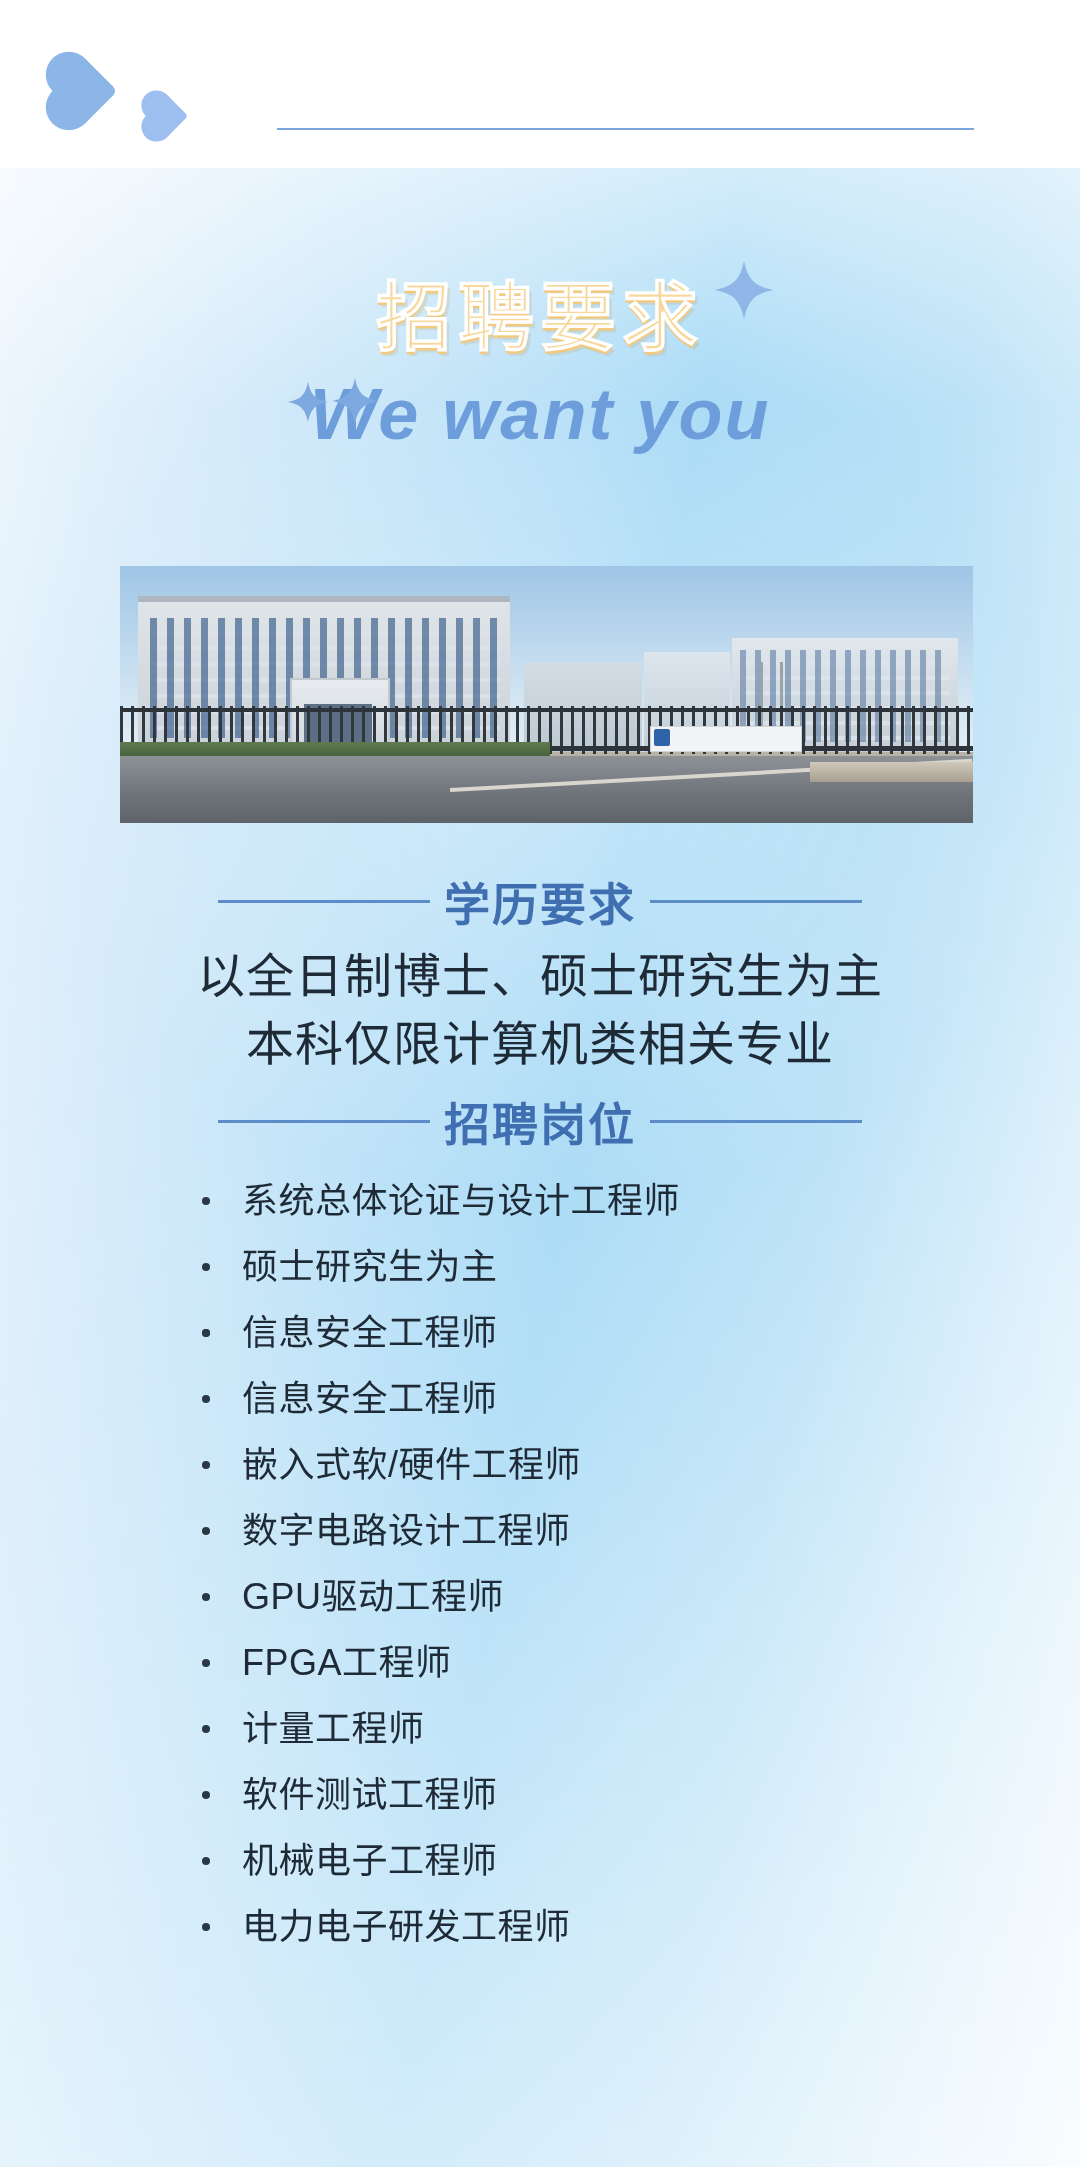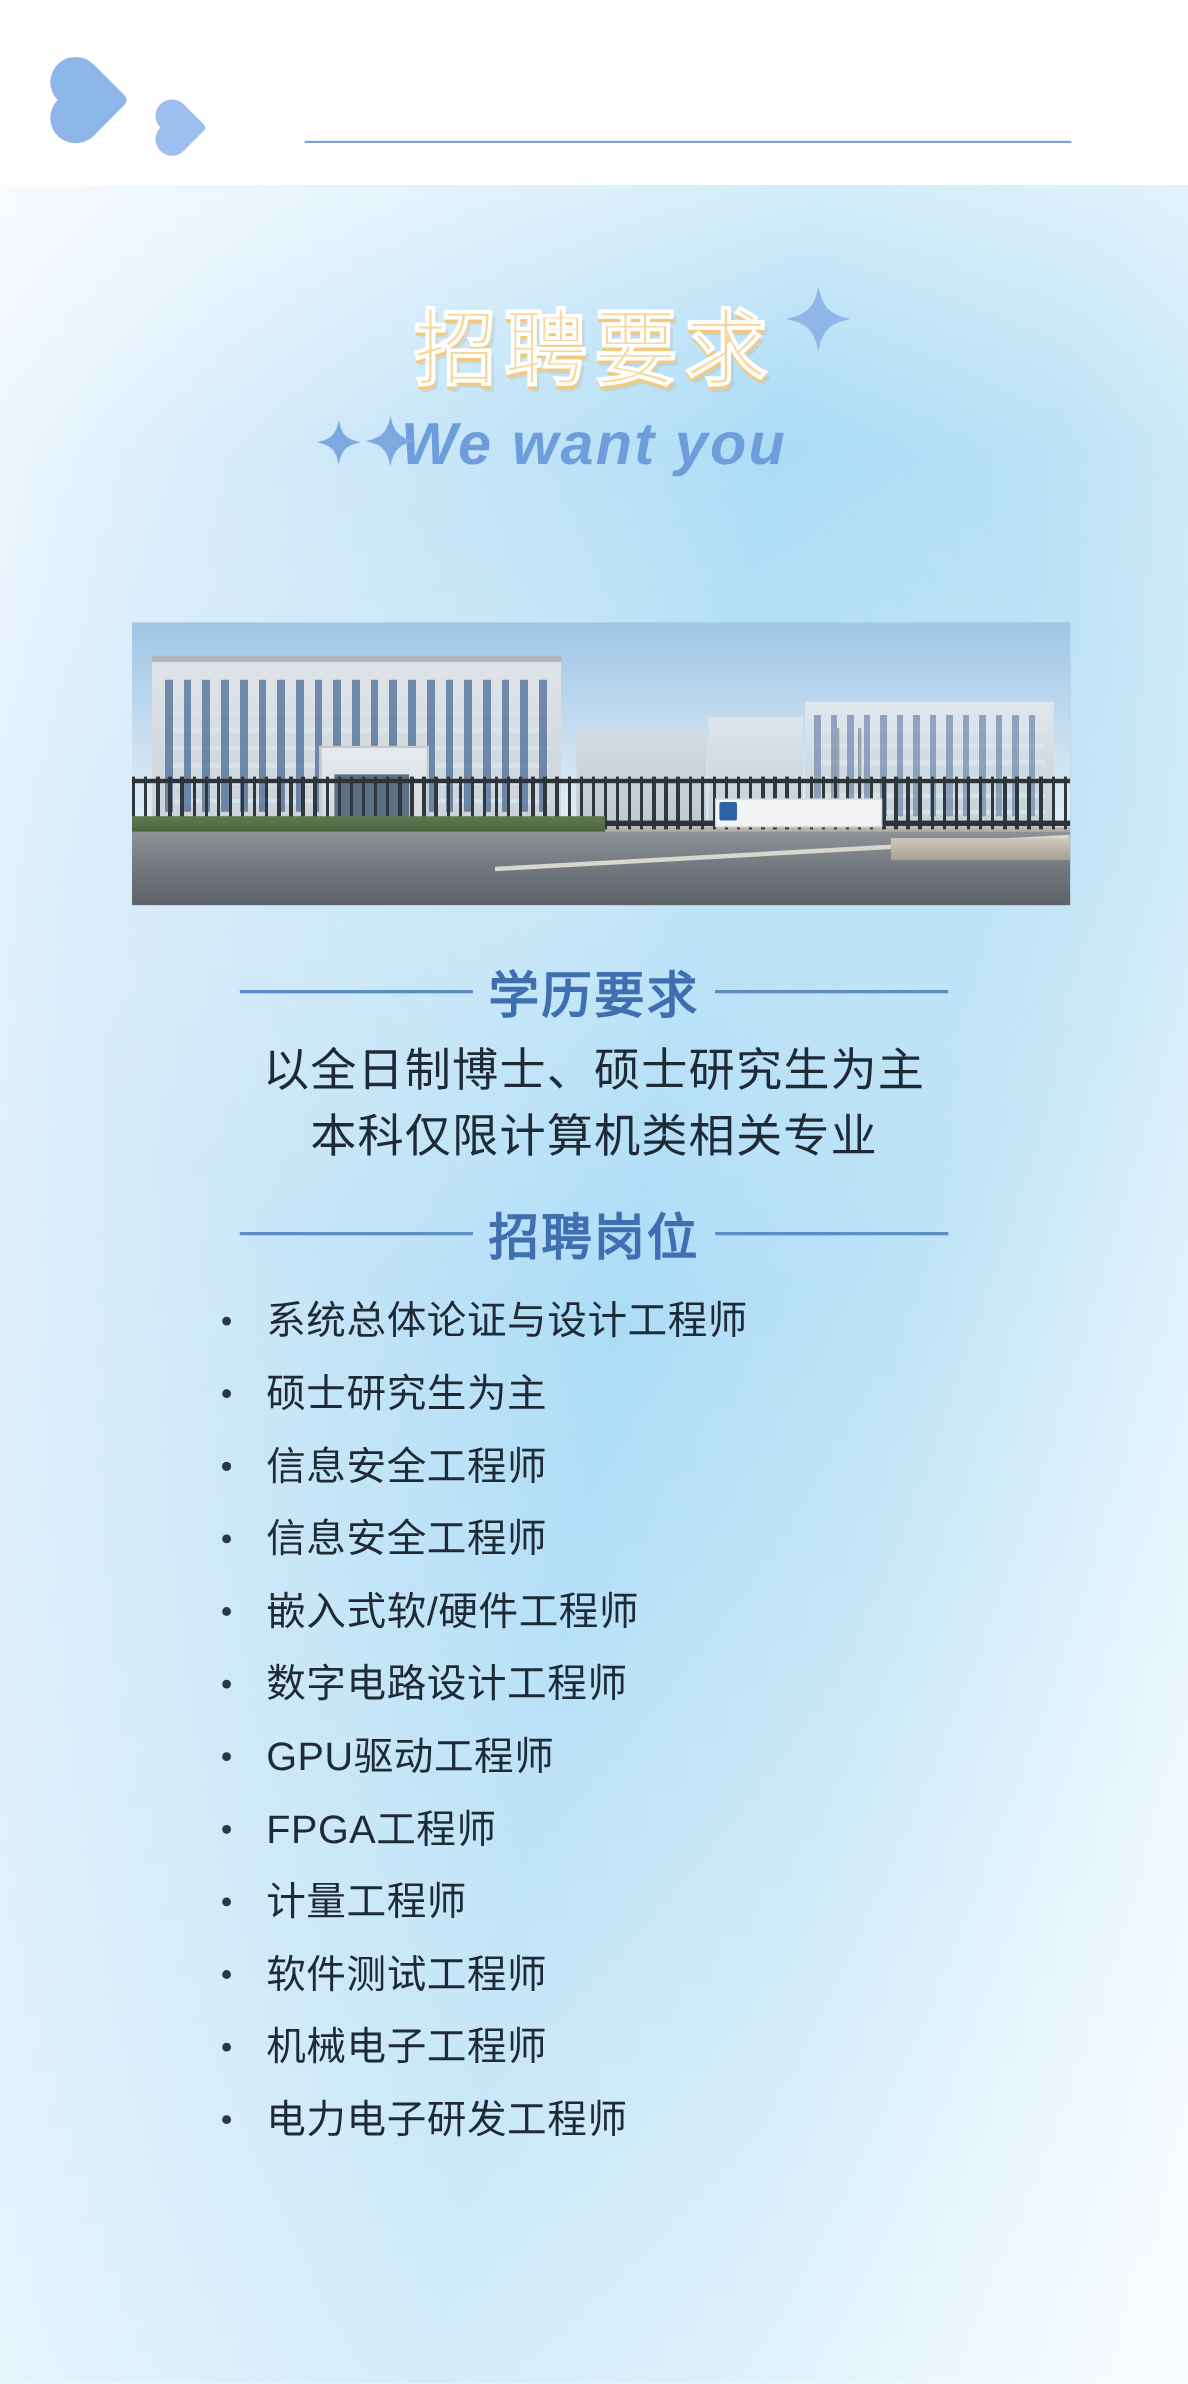--- a/index.html
+++ b/index.html
@@ -147,21 +147,21 @@
   }
   .title-en-wrap {
     position: absolute;
     left: 0;
     top: 205px;
     width: 1080px;
     text-align: center;
   }
   .title-en {
     display: inline-block;
-    font-size: 54px;
+    font-size: 72px;
     font-style: italic;
     font-weight: bold;
     color: #6e9ddb;
     letter-spacing: 2px;
   }
   .sparkle-2 {
     position: absolute;
     left: 286px;
     top: 212px;
     width: 44px;
@@ -307,21 +307,21 @@
 
   
   .edu-lines {
     position: absolute;
     left: 0;
     top: 775px;
     width: 1080px;
     text-align: center;
   }
   .edu-line {
-    font-size: 42px;
+    font-size: 48px;
     color: #1e2a36;
     letter-spacing: 1px;
     line-height: 1.42;
   }
 
   
   .job-list {
     position: absolute;
     left: 196px;
     top: 1000px;

